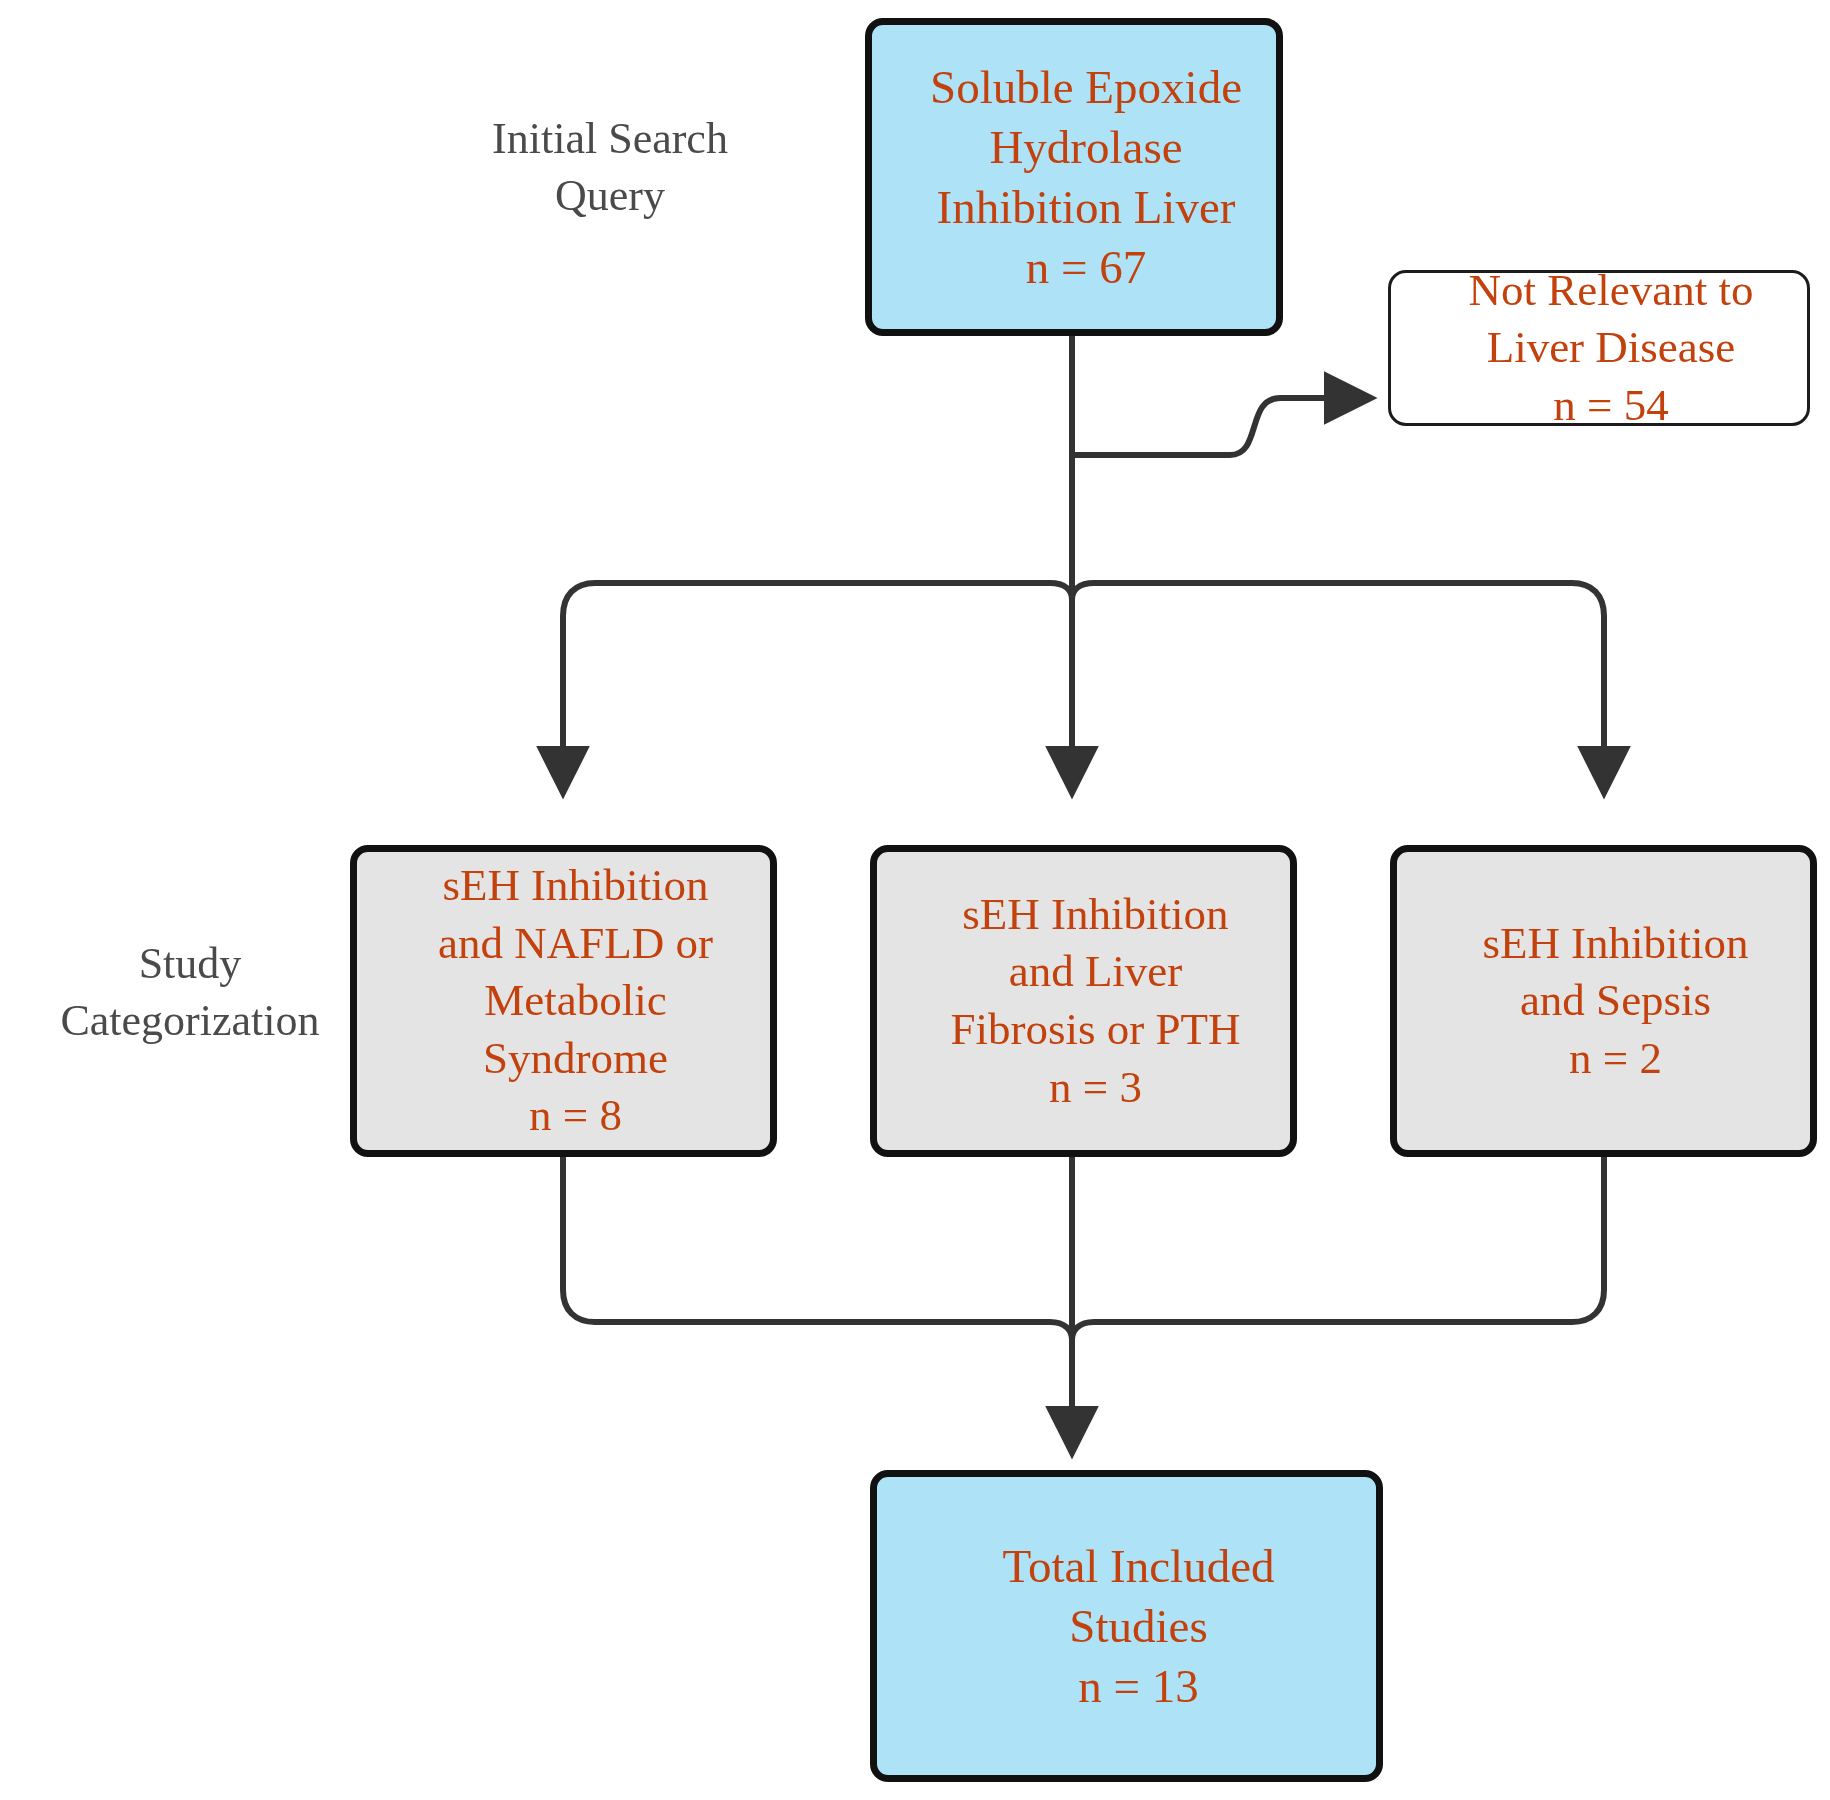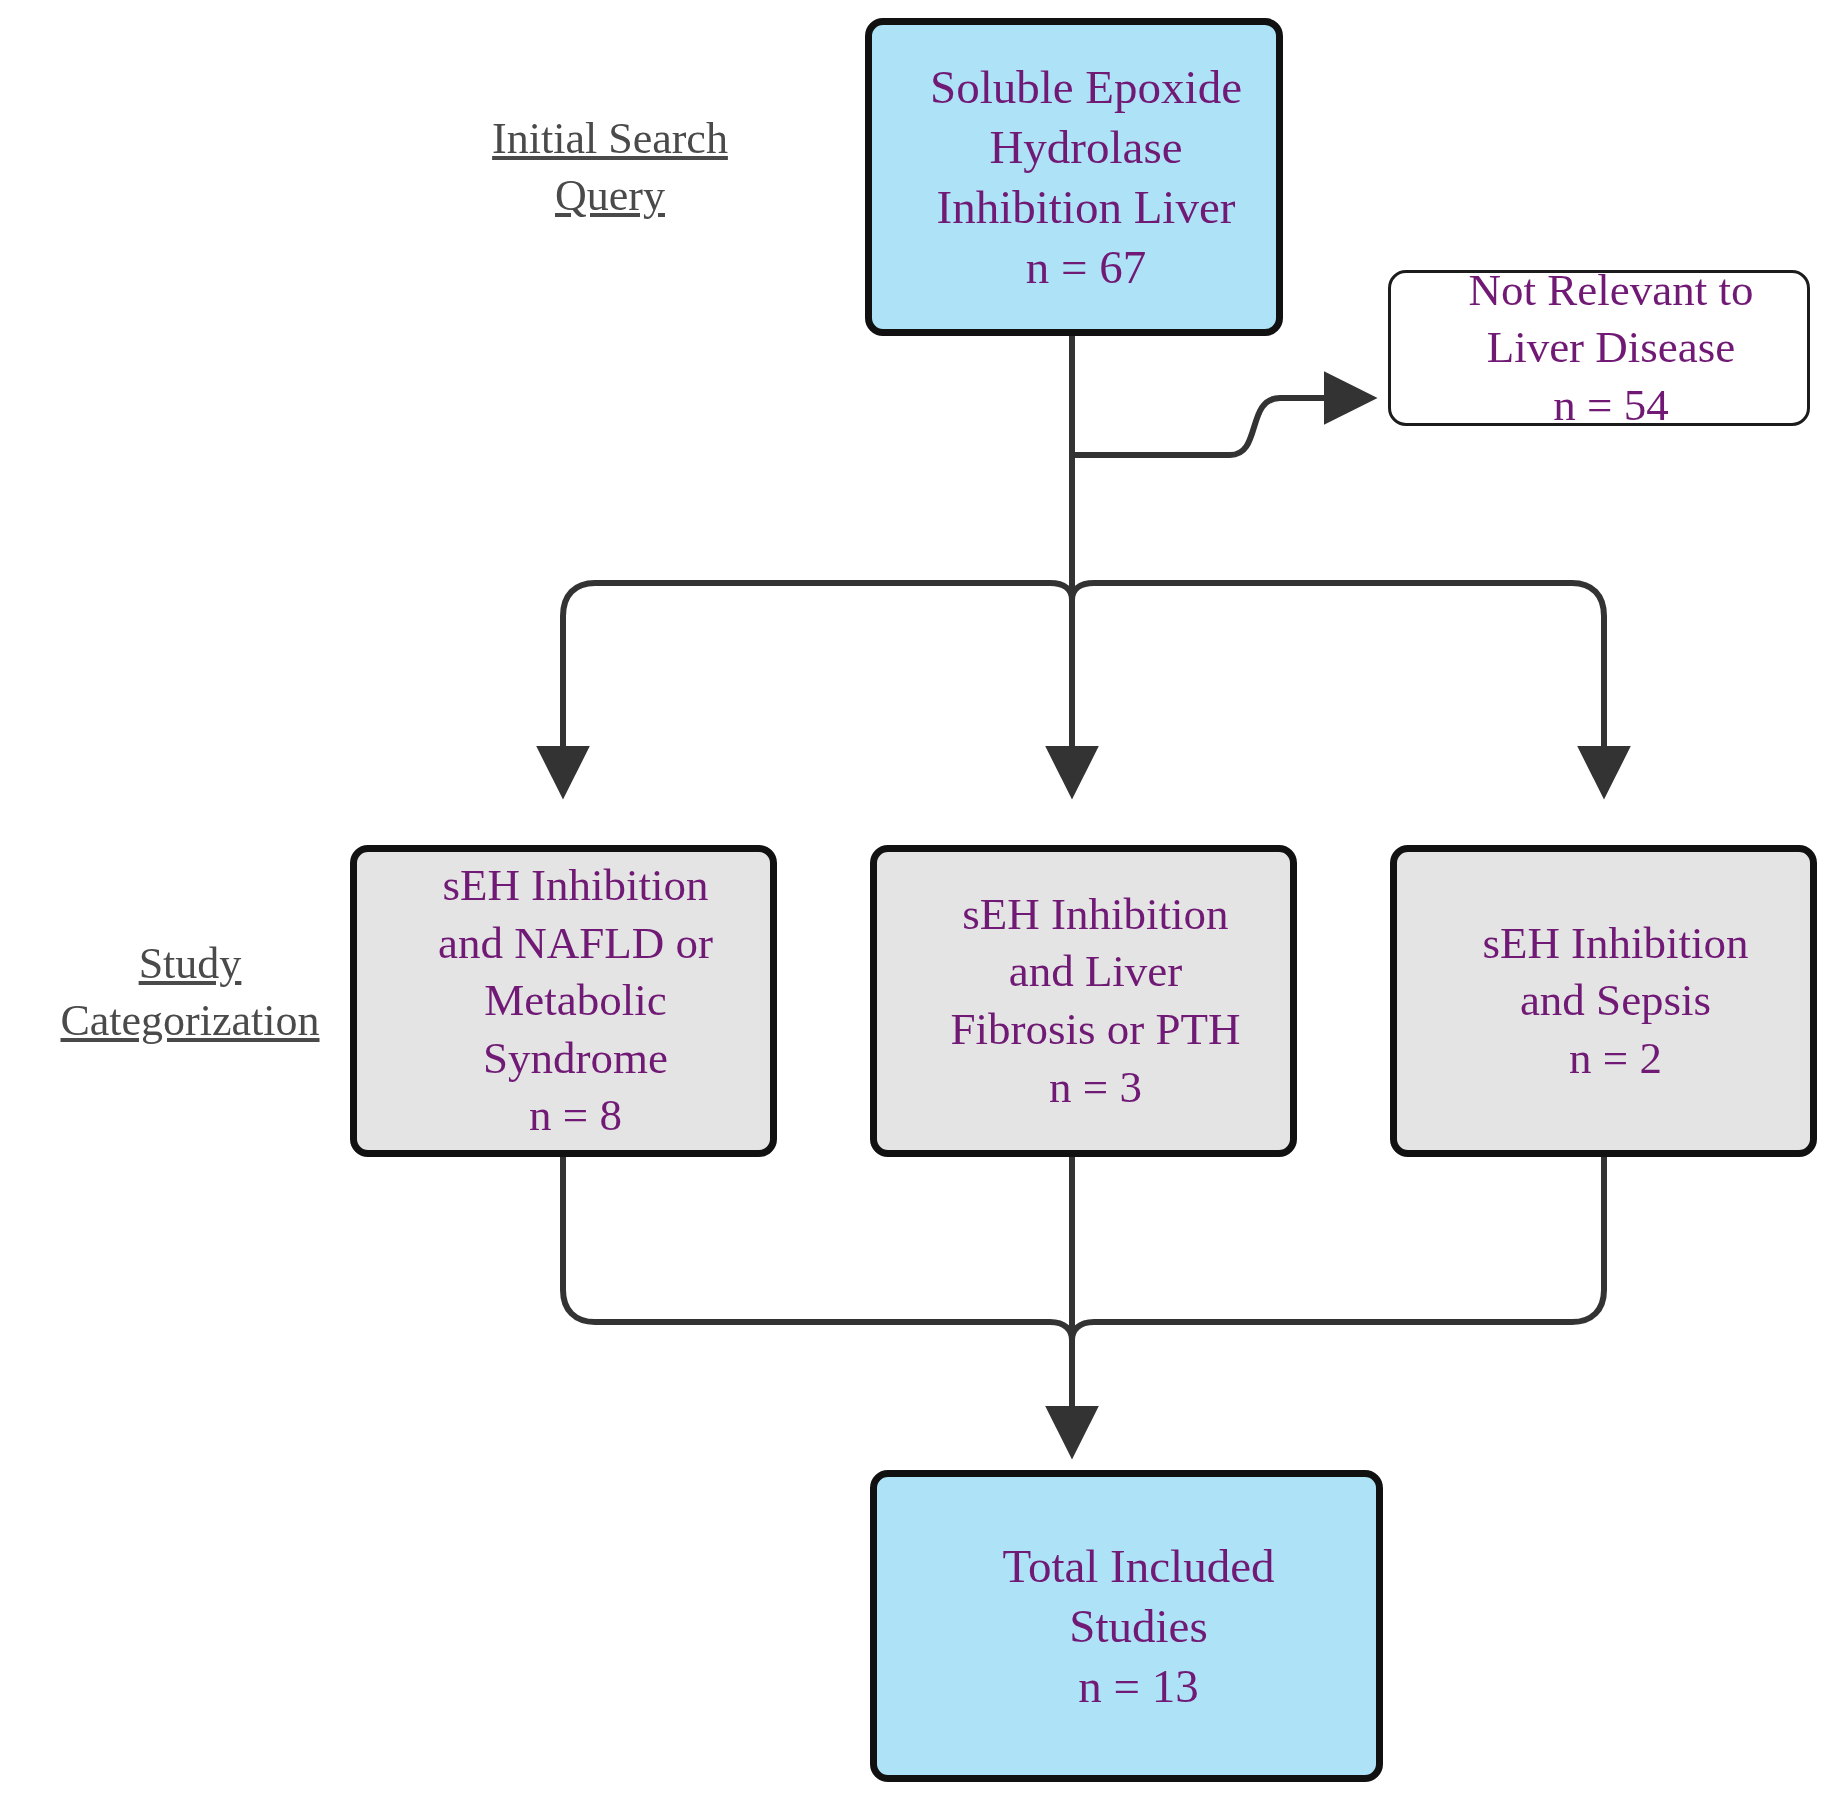--- a/index.html
+++ b/index.html
@@ -26,21 +26,21 @@
     pointer-events: none;
   }
   .node {
     position: absolute;
     box-sizing: border-box;
     display: flex;
     align-items: center;
     justify-content: center;
     text-align: center;
     border-radius: 18px;
-    color: #701a75;
+    color: #c2410c;
     line-height: 1.28;
     white-space: pre-line;
     z-index: 2;
     padding-left: 24px;
   }
   .node.blue {
     background: #AEE2F7;
     border: 7px solid #111111;
   }
   .node.gray {
@@ -51,21 +51,20 @@
     background: #FFFFFF;
     border: 3px solid #1c1c1c;
   }
   .stage-label {
     position: absolute;
     text-align: center;
     color: #4a4a4a;
     line-height: 1.3;
     white-space: pre-line;
     z-index: 2;
-    text-decoration: underline;
   }
 
   
   #node-search   { left: 865px;  top: 18px;   width: 418px; height: 318px; font-size: 47px; }
   #node-excluded { left: 1388px; top: 270px;  width: 422px; height: 156px; font-size: 45px; }
   #node-cat1     { left: 350px;  top: 845px;  width: 427px; height: 312px; font-size: 45px; }
   #node-cat2     { left: 870px;  top: 845px;  width: 427px; height: 312px; font-size: 45px; }
   #node-cat3     { left: 1390px; top: 845px;  width: 427px; height: 312px; font-size: 45px; }
   #node-total    { left: 870px;  top: 1470px; width: 513px; height: 312px; font-size: 47px; font-family: Liberation Serif, serif; }
 

